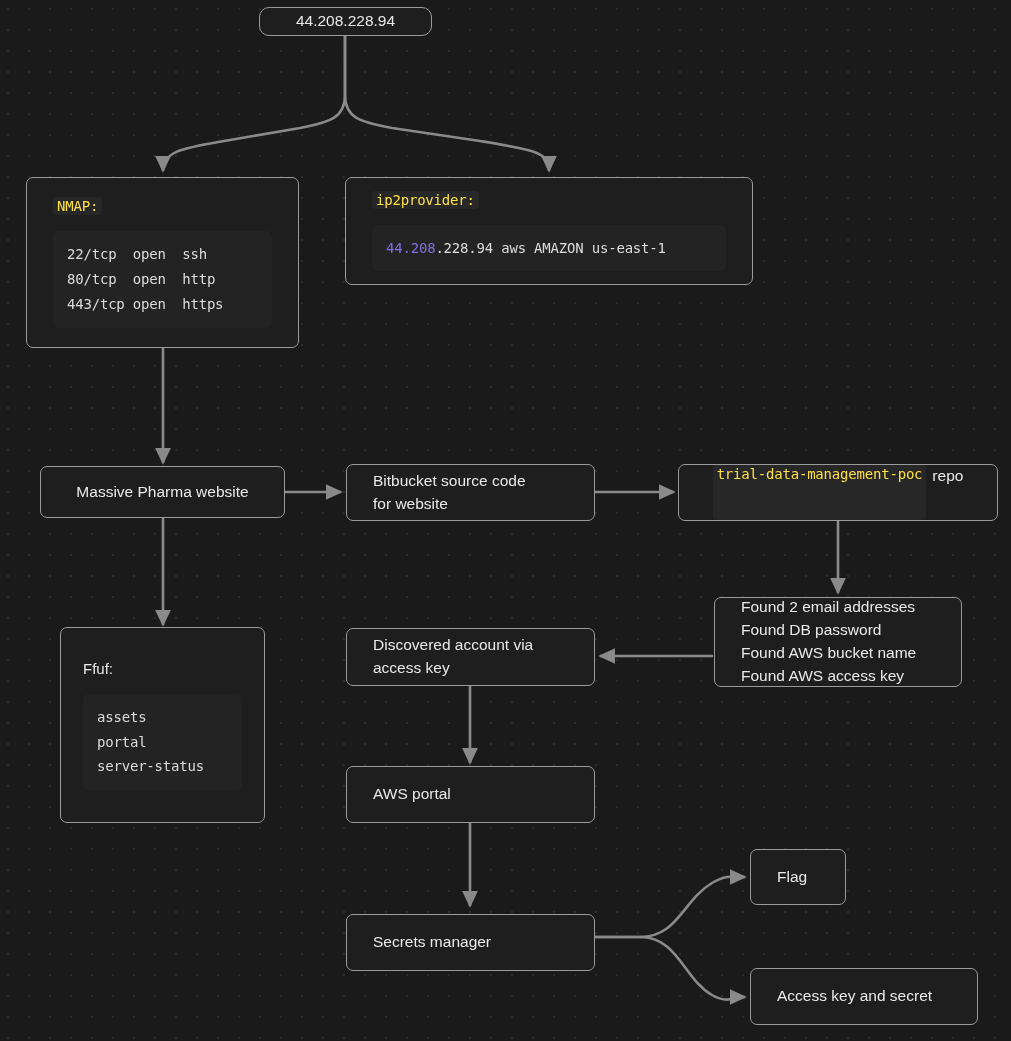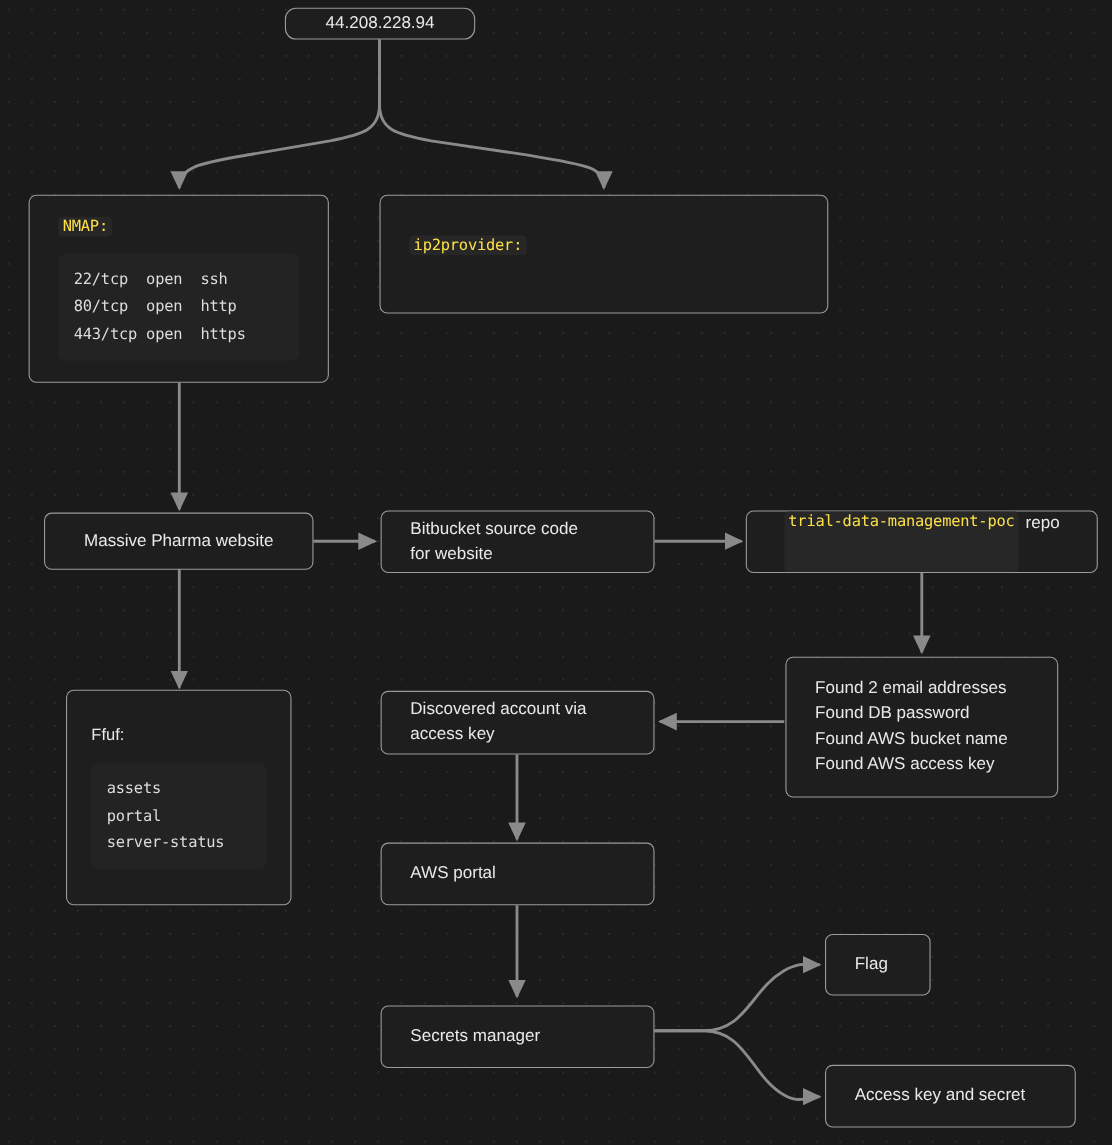--- a/index.html
+++ b/index.html
@@ -141,20 +141,21 @@
     </div>
     <pre class="codeblock">22/tcp  open  ssh
 80/tcp  open  http
 443/tcp open  https</pre>
   </div>
 
   <div class="node" style="left:345px; top:177px; width:408px; height:108px; padding:18px 26px;">
     <div class="heading-row">
       <code class="chip">ip2provider:</code>
     </div>
+    <pre class="codeblock"><span class="tok-num">44.208</span><span>.228.94 aws AMAZON us-east-1</span></pre>
   </div>
 
   <div class="node center-text pad-lr" style="left:40px; top:466px; width:245px; height:52px;">
     <span class="label">Massive Pharma website</span>
   </div>
 
   <div class="node pad-lr" style="left:346px; top:464px; width:249px; height:57px;">
     <span class="label multi-line">Bitbucket source code
 for website</span>
   </div>
@@ -166,21 +167,21 @@
 
   <div class="node" style="left:60px; top:627px; width:205px; height:196px; padding:20px 22px;">
     <div class="heading-row">
       <span class="heading-plain">Ffuf:</span>
     </div>
     <pre class="codeblock">assets
 portal
 server-status</pre>
   </div>
 
-  <div class="node pad-lr" style="left:714px; top:597px; width:248px; height:128px;">
+  <div class="node pad-lr" style="left:714px; top:597px; width:248px; height:90px;">
     <span class="label multi-line">Found 2 email addresses
 Found DB password
 Found AWS bucket name
 Found AWS access key</span>
   </div>
 
   <div class="node pad-lr" style="left:346px; top:628px; width:249px; height:58px;">
     <span class="label multi-line">Discovered account via
 access key</span>
   </div>

